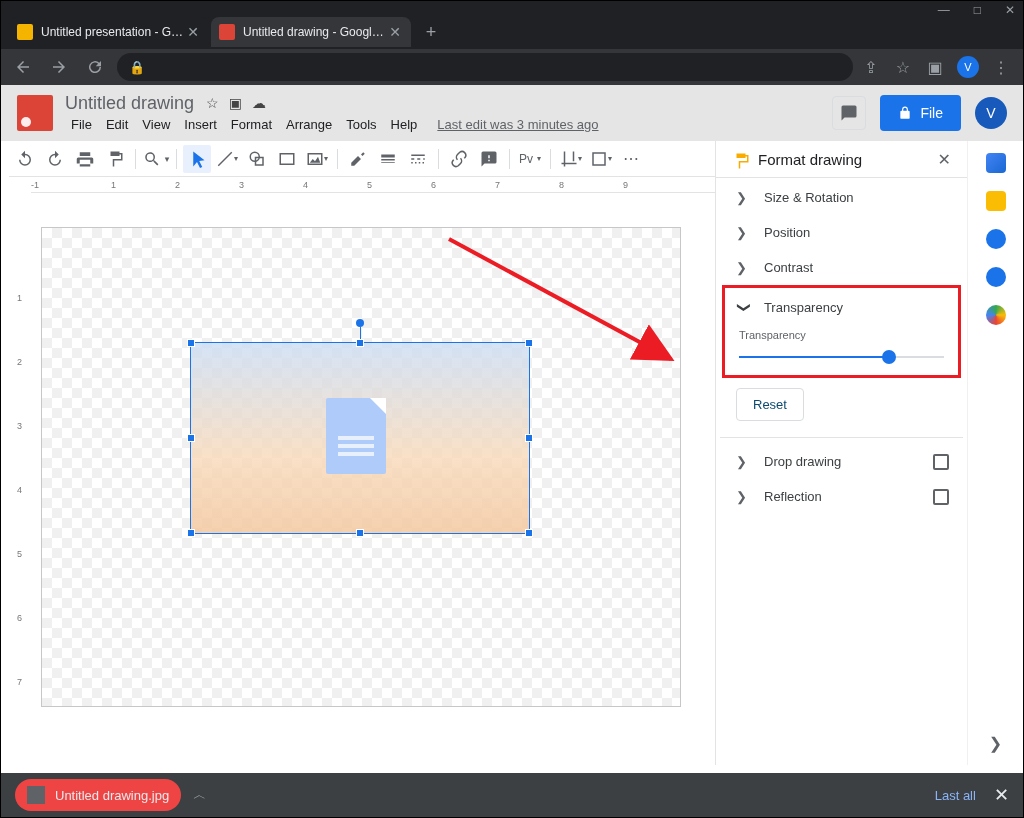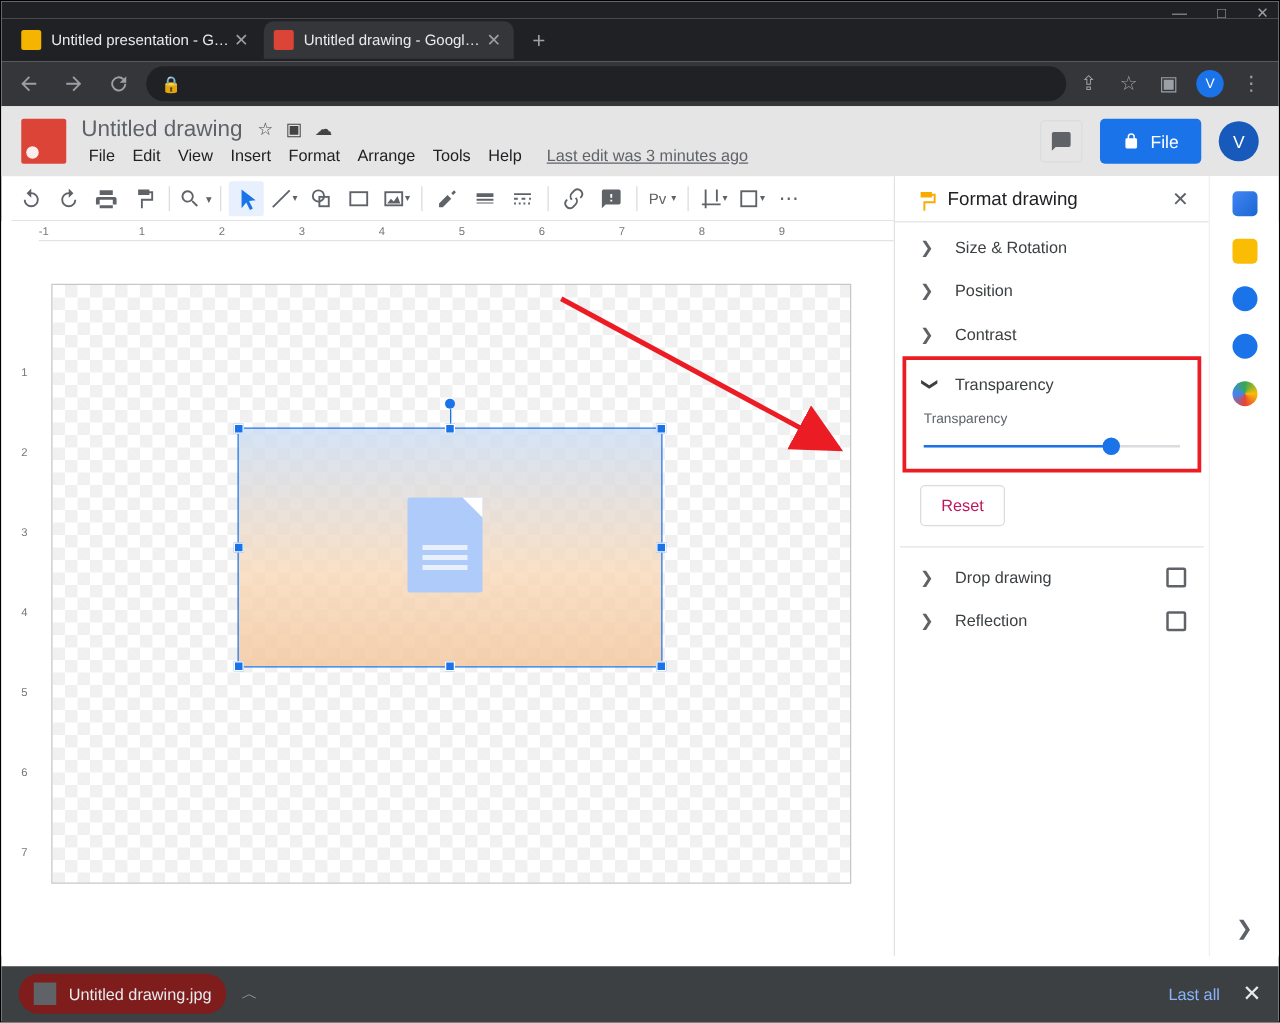--- a/index.html
+++ b/index.html
@@ -75,32 +75,32 @@
 .sp-section .chev{width:10px;color:#5F6368}
 .sp-section .label{font-weight:500}
 .sp-section .cb{position:absolute;right:14px;width:16px;height:16px;border:2px solid #5F6368;border-radius:2px}
 .sp-adjustments{border:3px solid #EB1C24;margin:0 2px;padding:8px 14px}
 .sp-adjustments .hdr{display:flex;align-items:center;gap:14px;font-size:13px;font-weight:500;color:#3C4043;padding:4px 0 10px}
 .slider-group{font-size:11px;color:#5F6368;padding:6px 16px 8px}
 .slider-track{position:relative;height:20px;margin-top:6px}
 .slider-track .rail{position:absolute;top:9px;left:0;right:0;height:2px;background:#dadce0}
 .slider-track .fill{position:absolute;top:9px;left:0;height:2px;background:#1A73E8}
 .slider-track .thumb{position:absolute;top:3px;width:14px;height:14px;background:#1A73E8;border-radius:50%}
-.reset-btn{margin:10px 16px;padding:8px 16px;border:1px solid #dadce0;border-radius:4px;color:#be185d;font-size:13px;font-weight:500;display:inline-block}
+.reset-btn{margin:10px 16px;padding:8px 16px;border:1px solid #dadce0;border-radius:4px;color:#0c4a6e;font-size:13px;font-weight:500;display:inline-block}
 .v-divider{height:1px;background:#e3e3e3;margin:6px 0}
 .right-rail{position:absolute;top:-36px;right:0;width:56px;bottom:0;display:flex;flex-direction:column;align-items:center;padding-top:12px;gap:18px;border-left:1px solid #f0f0f0;background:#fff}
 .rail-ico{width:20px;height:20px;border-radius:4px}
 .rail-ico.cal{background:linear-gradient(135deg,#4285F4,#1967D2)}
 .rail-ico.keep{background:#FBBC04}
 .rail-ico.tasks{background:#1A73E8;border-radius:50%}
 .rail-ico.contacts{background:#1A73E8;border-radius:50%}
 .rail-ico.maps{background:conic-gradient(#34A853,#FBBC04,#EA4335,#4285F4,#34A853);border-radius:50%}
 .rail-exp{margin-top:auto;margin-bottom:12px;color:#5F6368}
 .dl-bar{position:absolute;left:0;right:0;bottom:0;height:44px;background:#3C4043;display:flex;align-items:center;padding:0 14px;color:#E8EAED;font-size:13px}
-.dl-chip{background:#7f1d1d;height:32px;border-radius:16px;display:flex;align-items:center;padding:0 12px;gap:10px}
+.dl-chip{background:#ef4444;height:32px;border-radius:16px;display:flex;align-items:center;padding:0 12px;gap:10px}
 .dl-chip .ico{width:18px;height:18px;background:#5F6368}
 .dl-right{margin-left:auto;display:flex;align-items:center;gap:18px}
 .dl-right .show{color:#8AB4F8;font-weight:500}
 .dl-right .x{color:#E8EAED;font-size:18px}
 .dl-chev{margin-left:12px;color:#9AA0A6}
 .favicon-slides{background:#F4B400;border-radius:2px}
 .favicon-drawings{background:#DB4437;border-radius:2px}
 </style>
 </head>
 <body>

